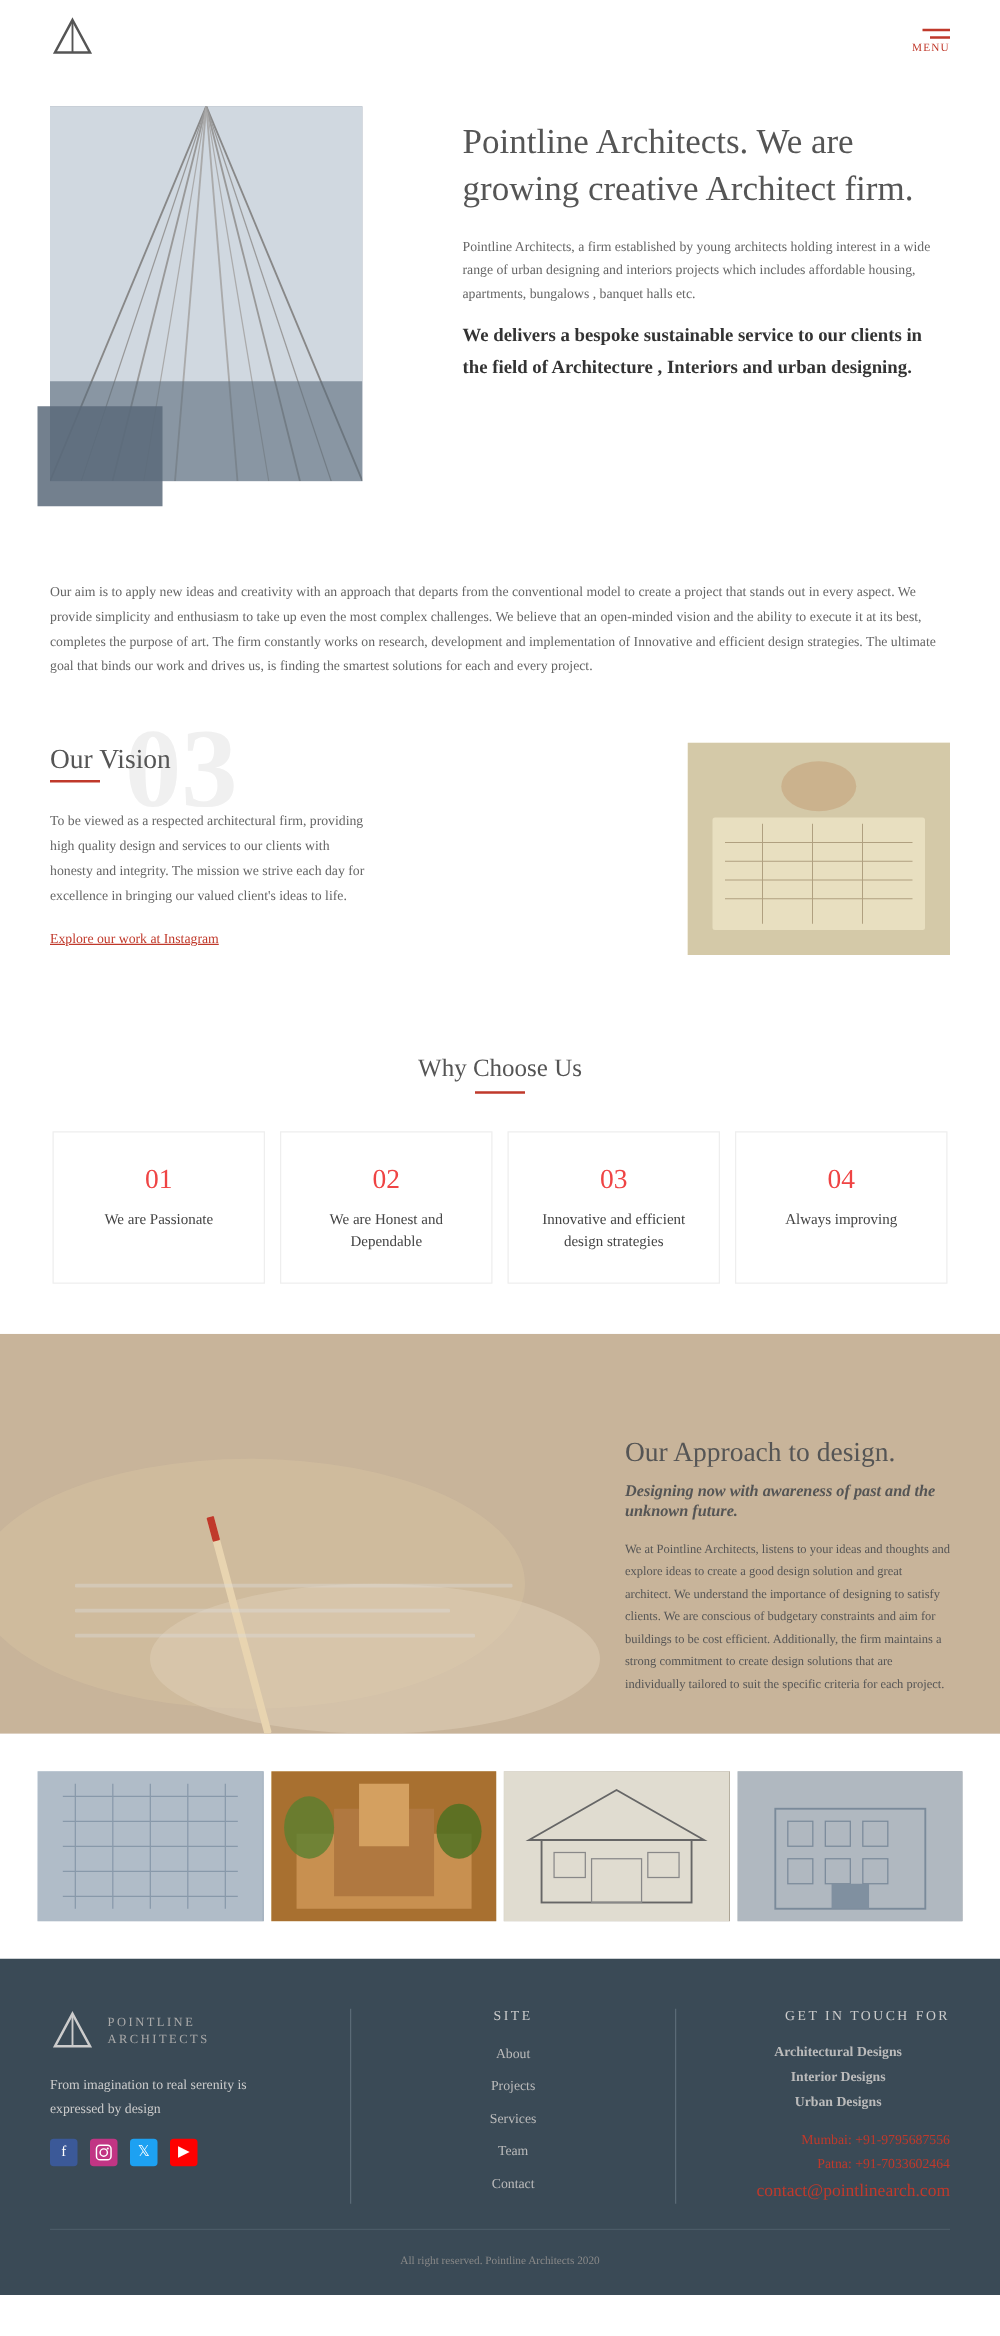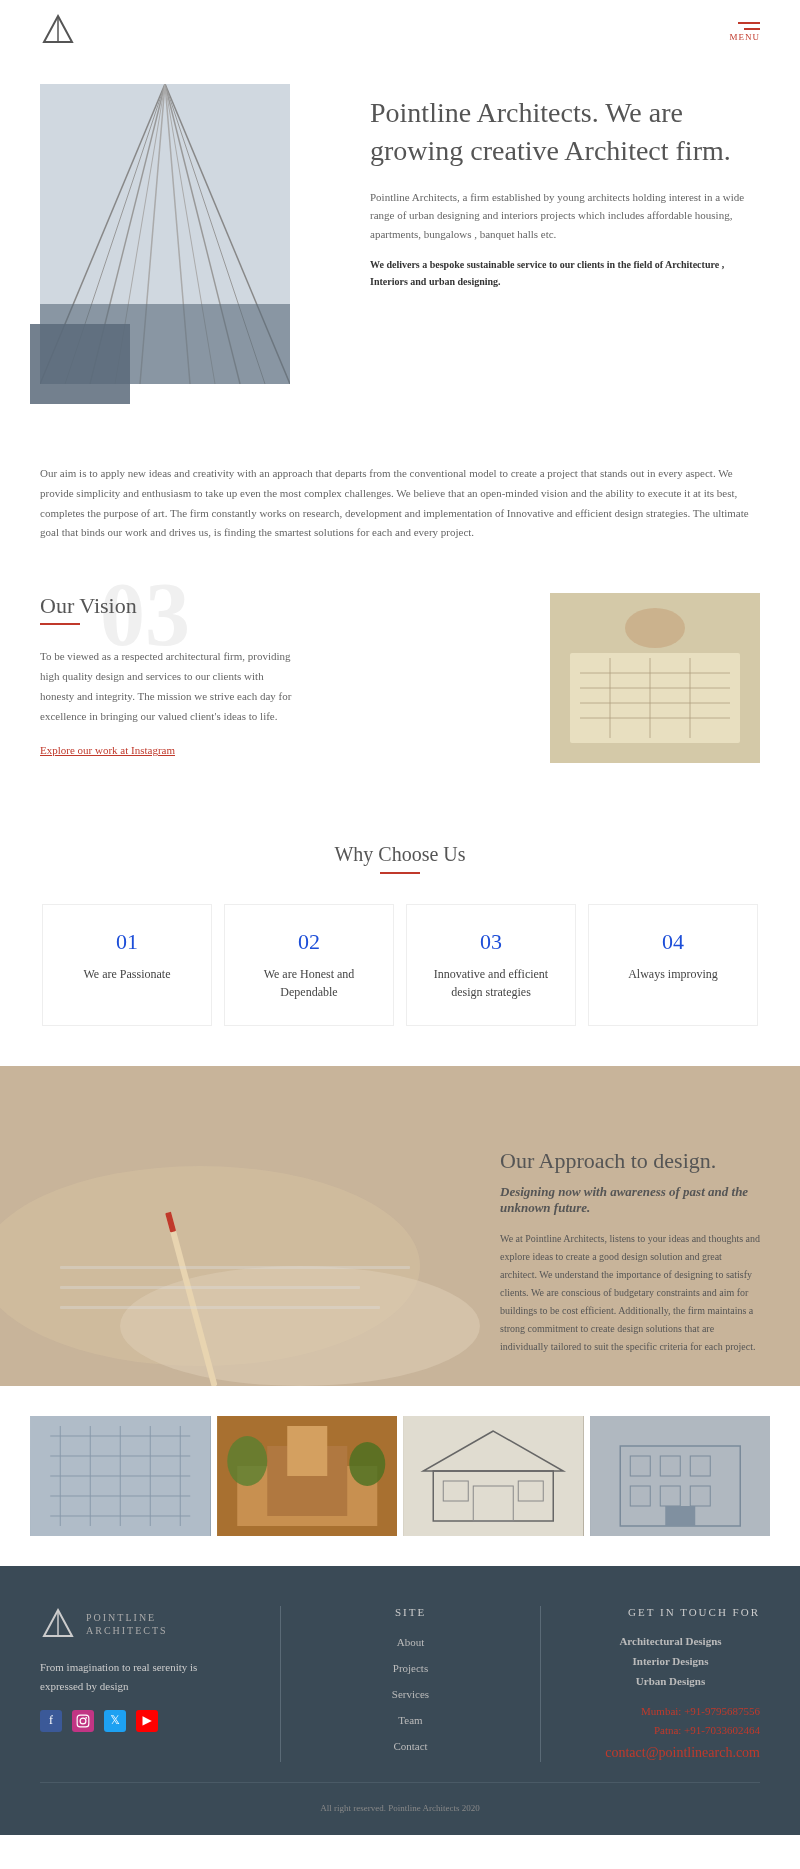--- a/index.html
+++ b/index.html
@@ -29,21 +29,21 @@
     .hero-img-overlay {
       position: absolute; bottom: -20px; left: -10px;
       width: 100px; height: 80px; background: #5a6a7a; opacity: 0.85;
     }
     .hero-content { flex: 1; padding-top: 10px; }
     .hero-title {
       font-size: 28px; font-weight: 400; color: #555; line-height: 1.35; margin-bottom: 18px;
       font-family: Georgia, serif;
     }
     .hero-desc { font-size: 11px; color: #666; line-height: 1.7; margin-bottom: 12px; }
-    .hero-highlight { font-size: 10px; color: #333; font-weight: bold; line-height: 1.7; }
+    .hero-highlight { font-size: 15px; color: #333; font-weight: bold; line-height: 1.7; }
 
     
     .about-section { padding: 40px 40px 30px; }
     .about-text { font-size: 11px; color: #666; line-height: 1.8; }
 
     
     .vision-section { padding: 20px 40px 40px; display: flex; gap: 30px; align-items: flex-start; }
     .vision-content { flex: 1; }
     .vision-title { font-size: 22px; color: #555; font-weight: 400; margin-bottom: 8px; position: relative; display: inline-block; }
     .vision-title::after { content: ''; display: block; width: 40px; height: 2px; background: #c0392b; margin-top: 4px; }
@@ -54,21 +54,21 @@
 
     
     .why-section { padding: 40px 36px; text-align: center; }
     .why-title { font-size: 20px; color: #555; font-weight: 400; margin-bottom: 6px; }
     .why-title::after { content: ''; display: block; width: 40px; height: 2px; background: #c0392b; margin: 6px auto 30px; }
     .why-cards { display: flex; gap: 0; }
     .why-card {
       flex: 1; border: 1px solid #eee; padding: 24px 16px; text-align: center; margin: 0 6px;
       background: #fff;
     }
-    .why-num { font-size: 22px; color: #1d4ed8; margin-bottom: 10px; font-weight: 300; }
+    .why-num { font-size: 22px; color: #ef4444; margin-bottom: 10px; font-weight: 300; }
     .why-label { font-size: 12px; color: #444; line-height: 1.5; }
 
     
     .approach-section {
       position: relative; width: 100%; height: 320px; overflow: hidden;
       display: flex; align-items: flex-end;
     }
     .approach-bg {
       position: absolute; inset: 0;
       background: linear-gradient(to right, rgba(200,180,160,0.6) 0%, rgba(180,160,140,0.7) 100%);

